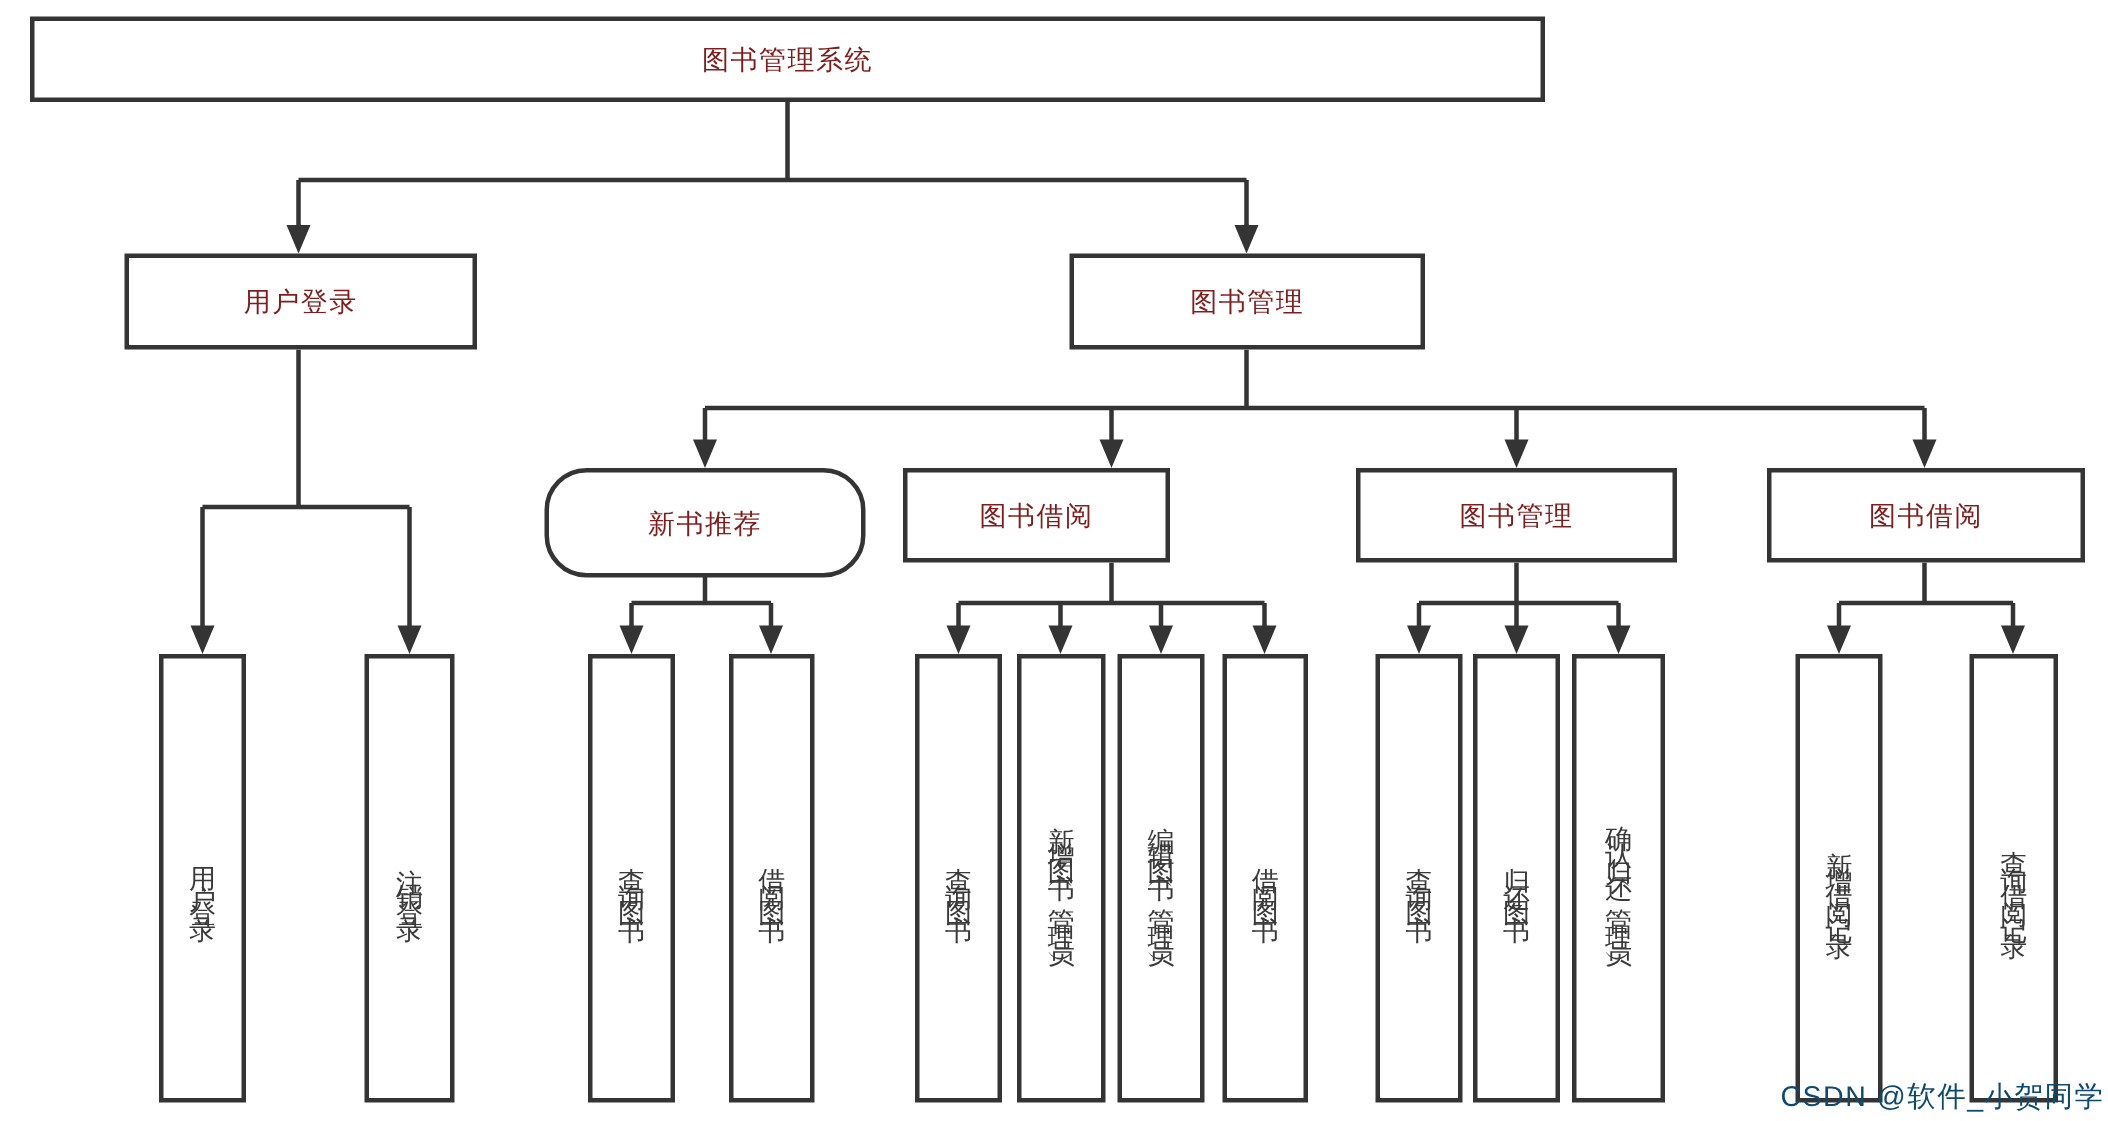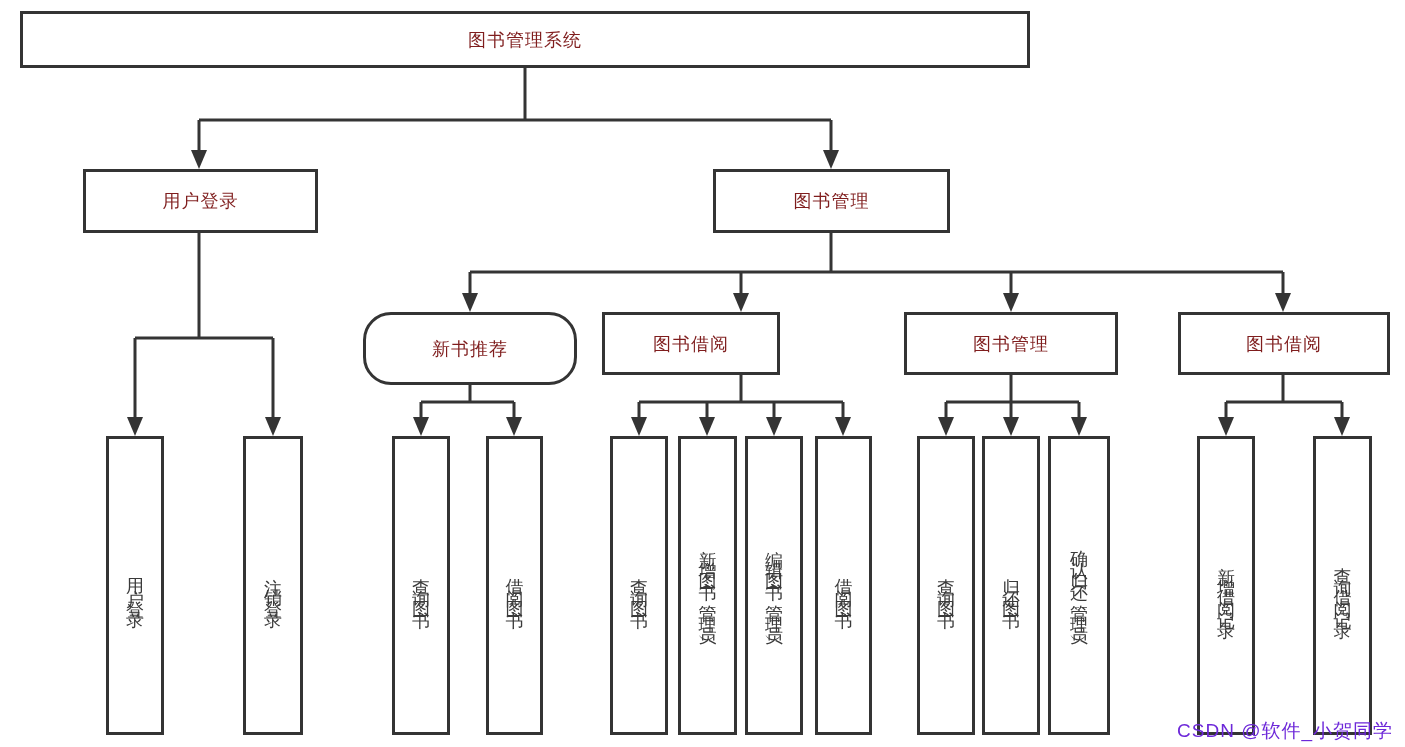--- a/index.html
+++ b/index.html
@@ -11,21 +11,21 @@
   .node{
     position:absolute;box-sizing:border-box;border:3px solid #343434;background:#ffffff;
     display:flex;align-items:center;justify-content:center;
   }
   .hlabel{font-size:18px;letter-spacing:1px;white-space:nowrap;color:#7f1d1d;}
   .vnode span{
     writing-mode:vertical-rl;text-orientation:mixed;
     font-size:18px;letter-spacing:11px;line-height:1;color:#3a3a3a;white-space:nowrap;
   }
   #watermark{
-    position:absolute;right:12px;bottom:3px;font-size:19px;color:#6d28d9;
+    position:absolute;right:2px;bottom:3px;font-size:19px;color:#0c4a6e;
     letter-spacing:1px;white-space:nowrap;
   }
 </style>
 </head>
 <body>
 
 <div id="stage">
 
   <svg id="connectors" viewBox="0 0 1405 747" xmlns="http://www.w3.org/2000/svg">
     <g stroke="#343434" stroke-width="3" fill="none">

